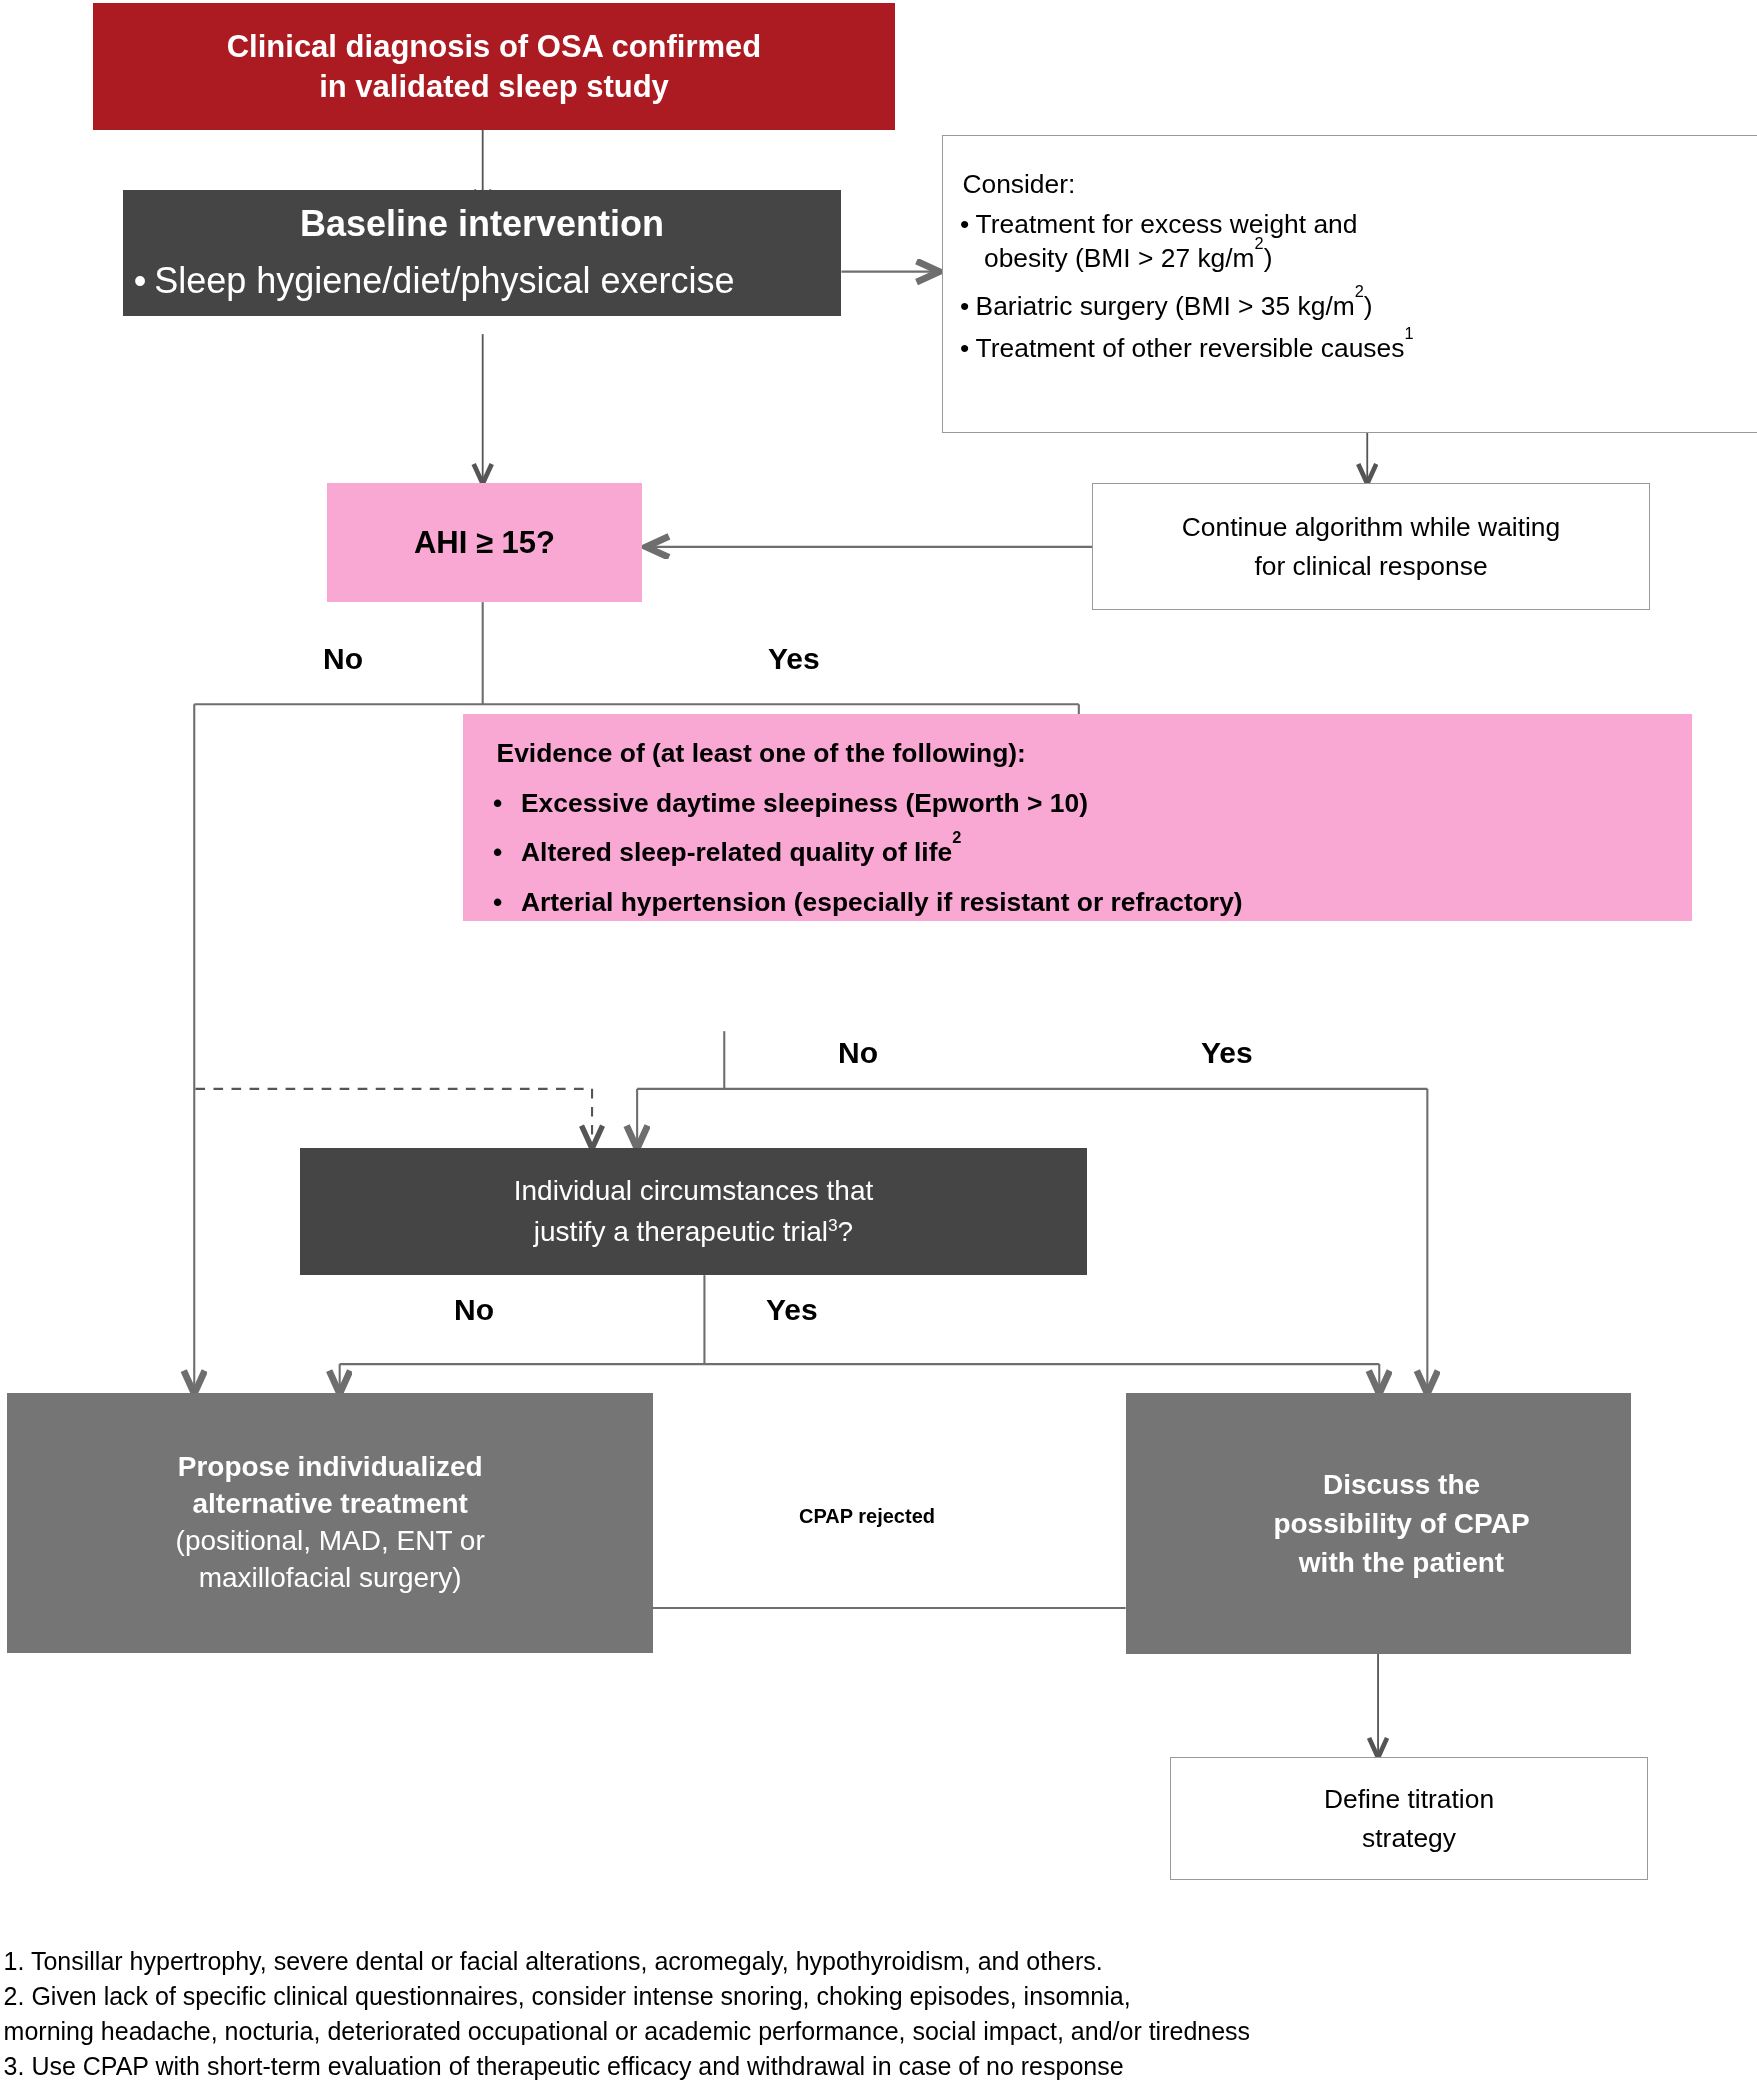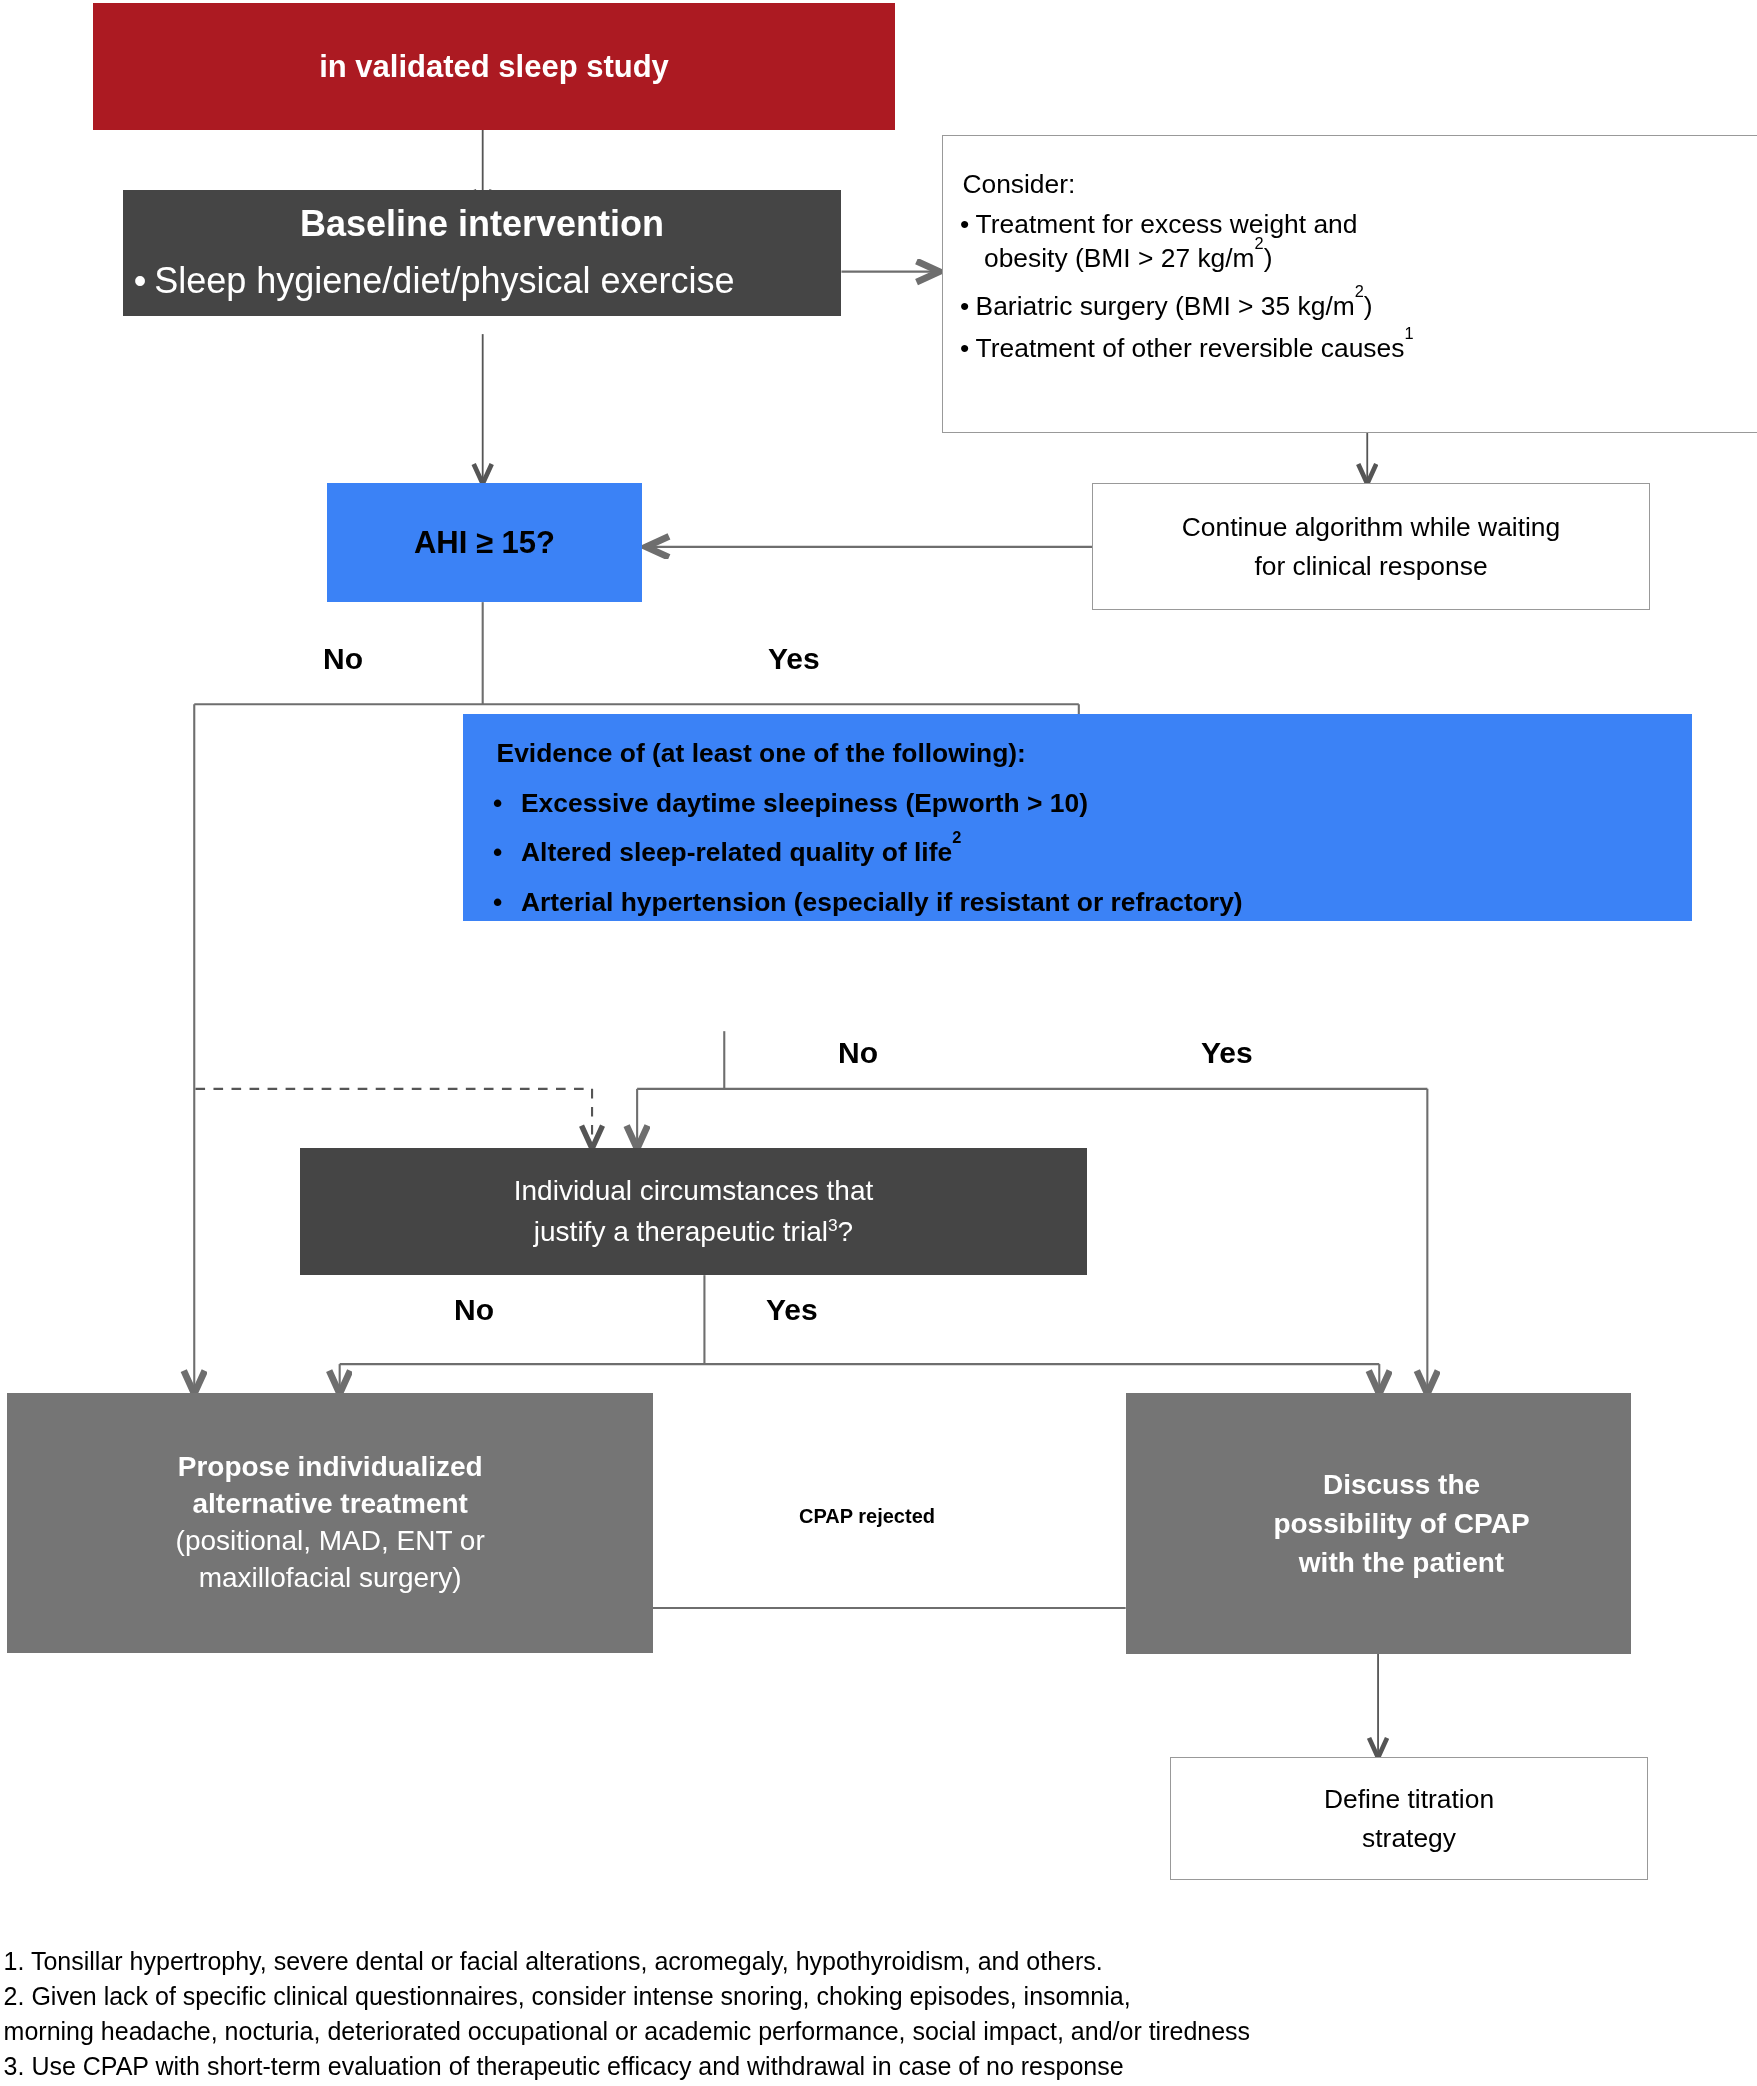--- a/index.html
+++ b/index.html
@@ -2,21 +2,21 @@
 <html style="font-size:9.6px"><head>
 <meta charset="utf-8">
 <style>
   html,body{margin:0;padding:0;background:#fff;}
   body{font-family:"Liberation Sans", sans-serif;}
   #stage{position:relative;width:1758px;height:2087px;background:#fff;overflow:hidden;}
   .box{position:absolute;box-sizing:border-box;display:flex;flex-direction:column;justify-content:center;}
   .red{background:#AC1A22;color:#fff;font-weight:bold;text-align:center;}
   .dark{background:#454545;color:#fff;}
   .mid{background:#757575;color:#fff;text-align:center;}
-  .light{background:#3b82f6;color:#000;}
+  .light{background:#f9a8d4;color:#000;}
   .white{background:#fff;color:#000;border:1.8px solid #999;}
   .lbl{position:absolute;font-weight:bold;color:#000;white-space:nowrap;}
   .bullet-row{display:flex;align-items:flex-start;}
   .bdot{flex:0 0 auto;}
   svg.edges{position:absolute;left:0;top:0;width:1758px;height:2087px;pointer-events:none;}
   sup{font-size:0.62em;vertical-align:super;line-height:0;}
 </style>
 </head>
 <body>
 
@@ -62,20 +62,21 @@
     <line x1="565" y1="2270" x2="2295" y2="2270" stroke="#6E6E6E" stroke-width="3.5"></line>
     <line x1="565" y1="2270" x2="565" y2="2316" stroke="#6E6E6E" stroke-width="3.5" marker-end="url(#ahL)"></line>
     <line x1="2295" y1="2270" x2="2295" y2="2316" stroke="#6E6E6E" stroke-width="3.5" marker-end="url(#ahL)"></line>
 
     <path d="M1873 2676 L1003 2676" fill="none" stroke="#6E6E6E" stroke-width="3.5" marker-end="url(#ahL)"></path>
 
     <line x1="2293" y1="2752" x2="2293" y2="2922" stroke="#555" stroke-width="3" marker-end="url(#ah)"></line>
   </svg>
 
   <div class="box red" style="left:93px;top:3px;width:802px;height:127px;font-size:31px;line-height:1.26;">
+    <div>Clinical diagnosis of OSA confirmed</div>
     <div>in validated sleep study</div>
   </div>
 
   <div class="box dark" style="left:123px;top:190px;width:718px;height:126px;font-size:36px;line-height:1.3;padding:0 10.8px;">
     <div style="text-align:center;font-weight:bold;">Baseline intervention</div>
     <div class="bullet-row" style="margin-top:9.6px;">
       <span class="bdot" style="width:20.4px;text-align:left;">•</span>
       <span>Sleep hygiene/diet/physical exercise</span>
     </div>
   </div>

